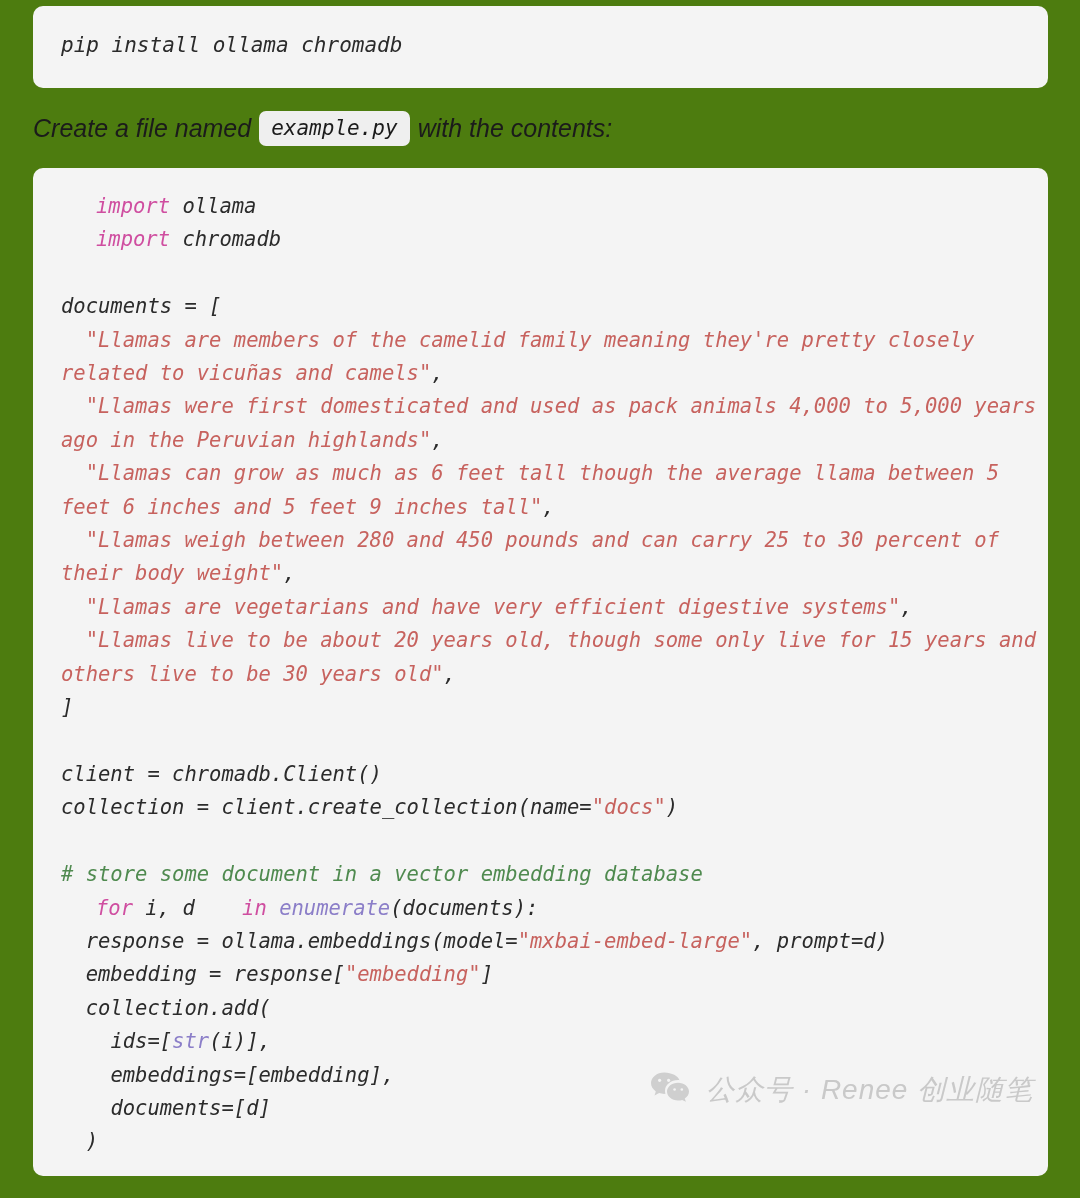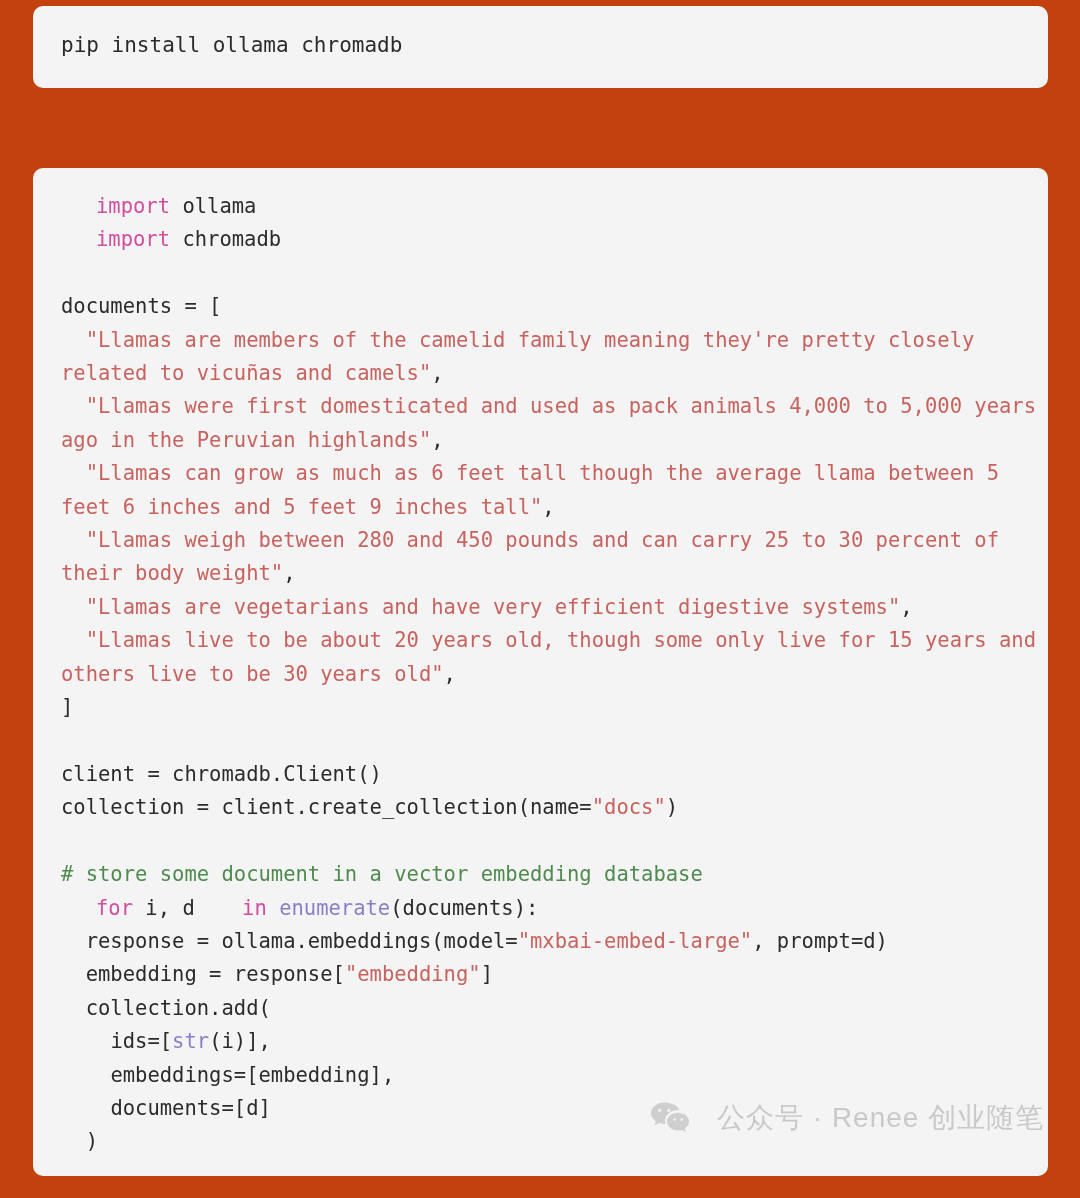--- a/index.html
+++ b/index.html
@@ -12,21 +12,22 @@
     background: #ffffff;
     font-family: "Liberation Sans", sans-serif;
     position: relative;
     overflow: hidden;
   }
 
   .page {
     position: relative;
     width: 1080px;
     height: 1198px;
-    background: #c2410c;
+    background: #4d7c0f;
+    font-style: italic;
   }
 
   
   .code-block {
     position: absolute;
     background: #f4f4f4;
     border-radius: 10px;
     box-sizing: border-box;
   }
 
@@ -92,24 +93,23 @@
     font-family: "DejaVu Sans Mono", "Liberation Mono", monospace;
     font-size: 21px;
     line-height: 28px;
     color: #1b1b1b;
   }
 
   
   .watermark {
     position: absolute;
     left: 650px;
-    top: 1099px;
+    top: 1071px;
     display: flex;
-    align-items: center;
-    gap: 27px;
+    gap: 16px;
     opacity: 1;
     pointer-events: none;
   }
   .wm-icon {
     width: 40px;
     height: 34px;
     position: relative;
     flex: none;
   }
   .wm-text {
@@ -122,20 +122,25 @@
 </style>
 </head>
 <body>
 
 <div class="page">
 
   <div class="code-block code-block-top">
     <pre class="code code-single">pip install ollama chromadb</pre>
   </div>
 
+  <div class="prose">
+    <span>Create a file named</span>
+    <span class="inline-code">example.py</span>
+    <span>with the contents:</span>
+  </div>
 
   <div class="code-block code-block-main">
     <pre class="code" id="py-code"><span class="tok-kw">import</span> ollama
 <span class="tok-kw">import</span> chromadb
 
 documents = [
   <span class="tok-str">"Llamas are members of the camelid family meaning they're pretty closely related to vicuñas and camels"</span>,
   <span class="tok-str">"Llamas were first domesticated and used as pack animals 4,000 to 5,000 years ago in the Peruvian highlands"</span>,
   <span class="tok-str">"Llamas can grow as much as 6 feet tall though the average llama between 5 feet 6 inches and 5 feet 9 inches tall"</span>,
   <span class="tok-str">"Llamas weigh between 280 and 450 pounds and can carry 25 to 30 percent of their body weight"</span>,

